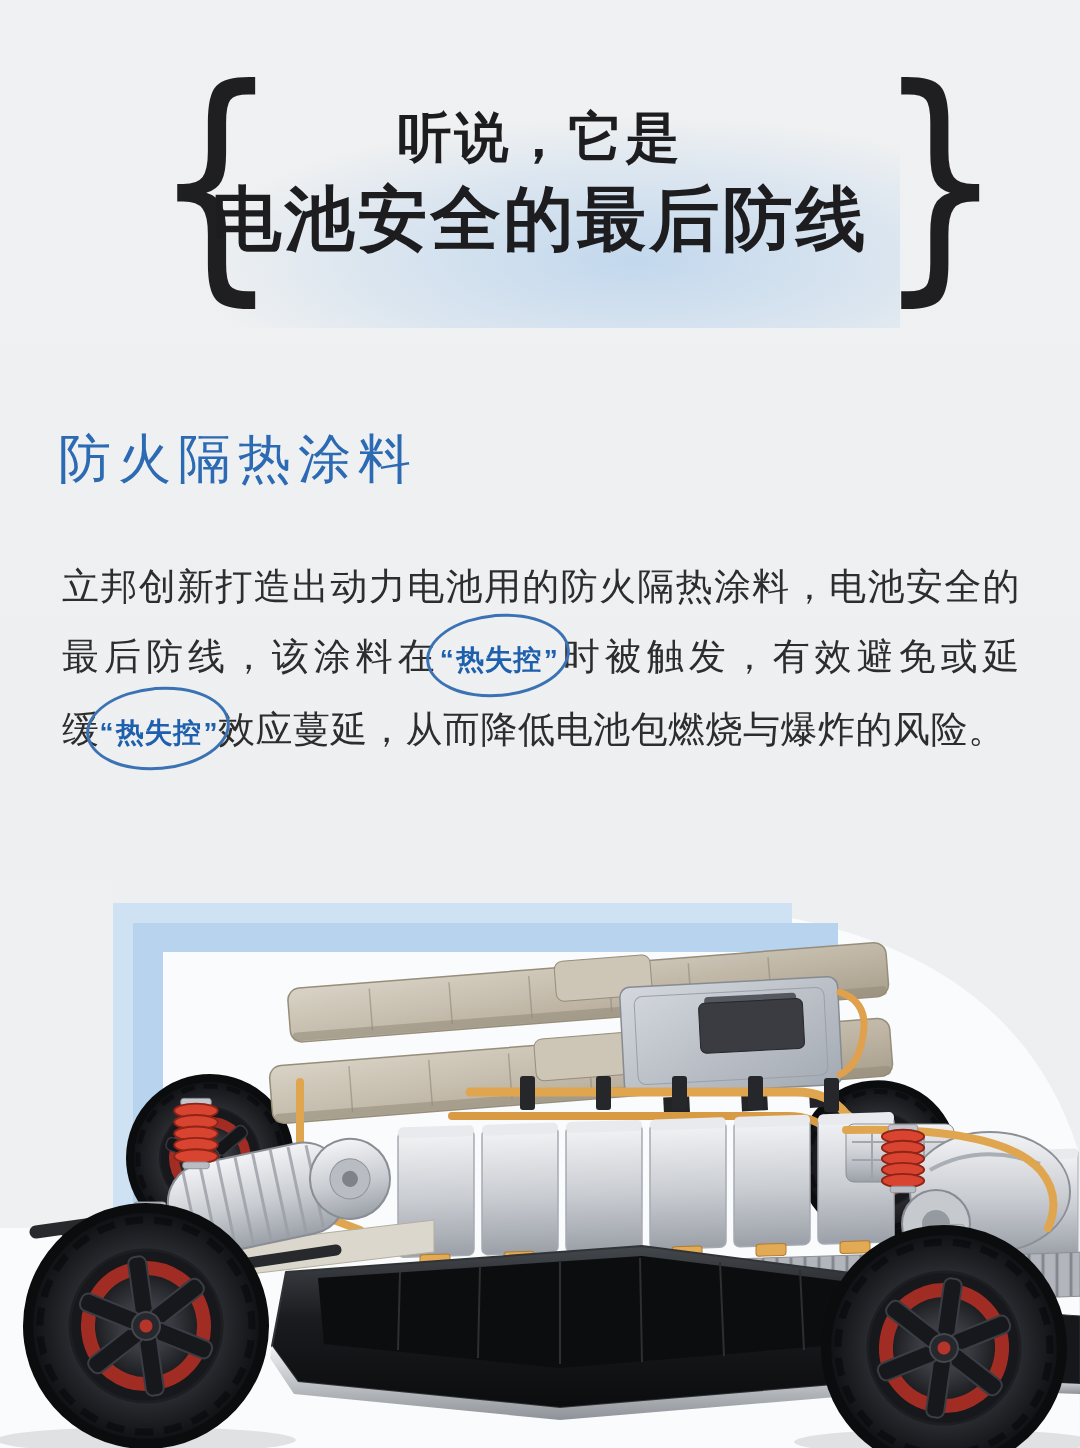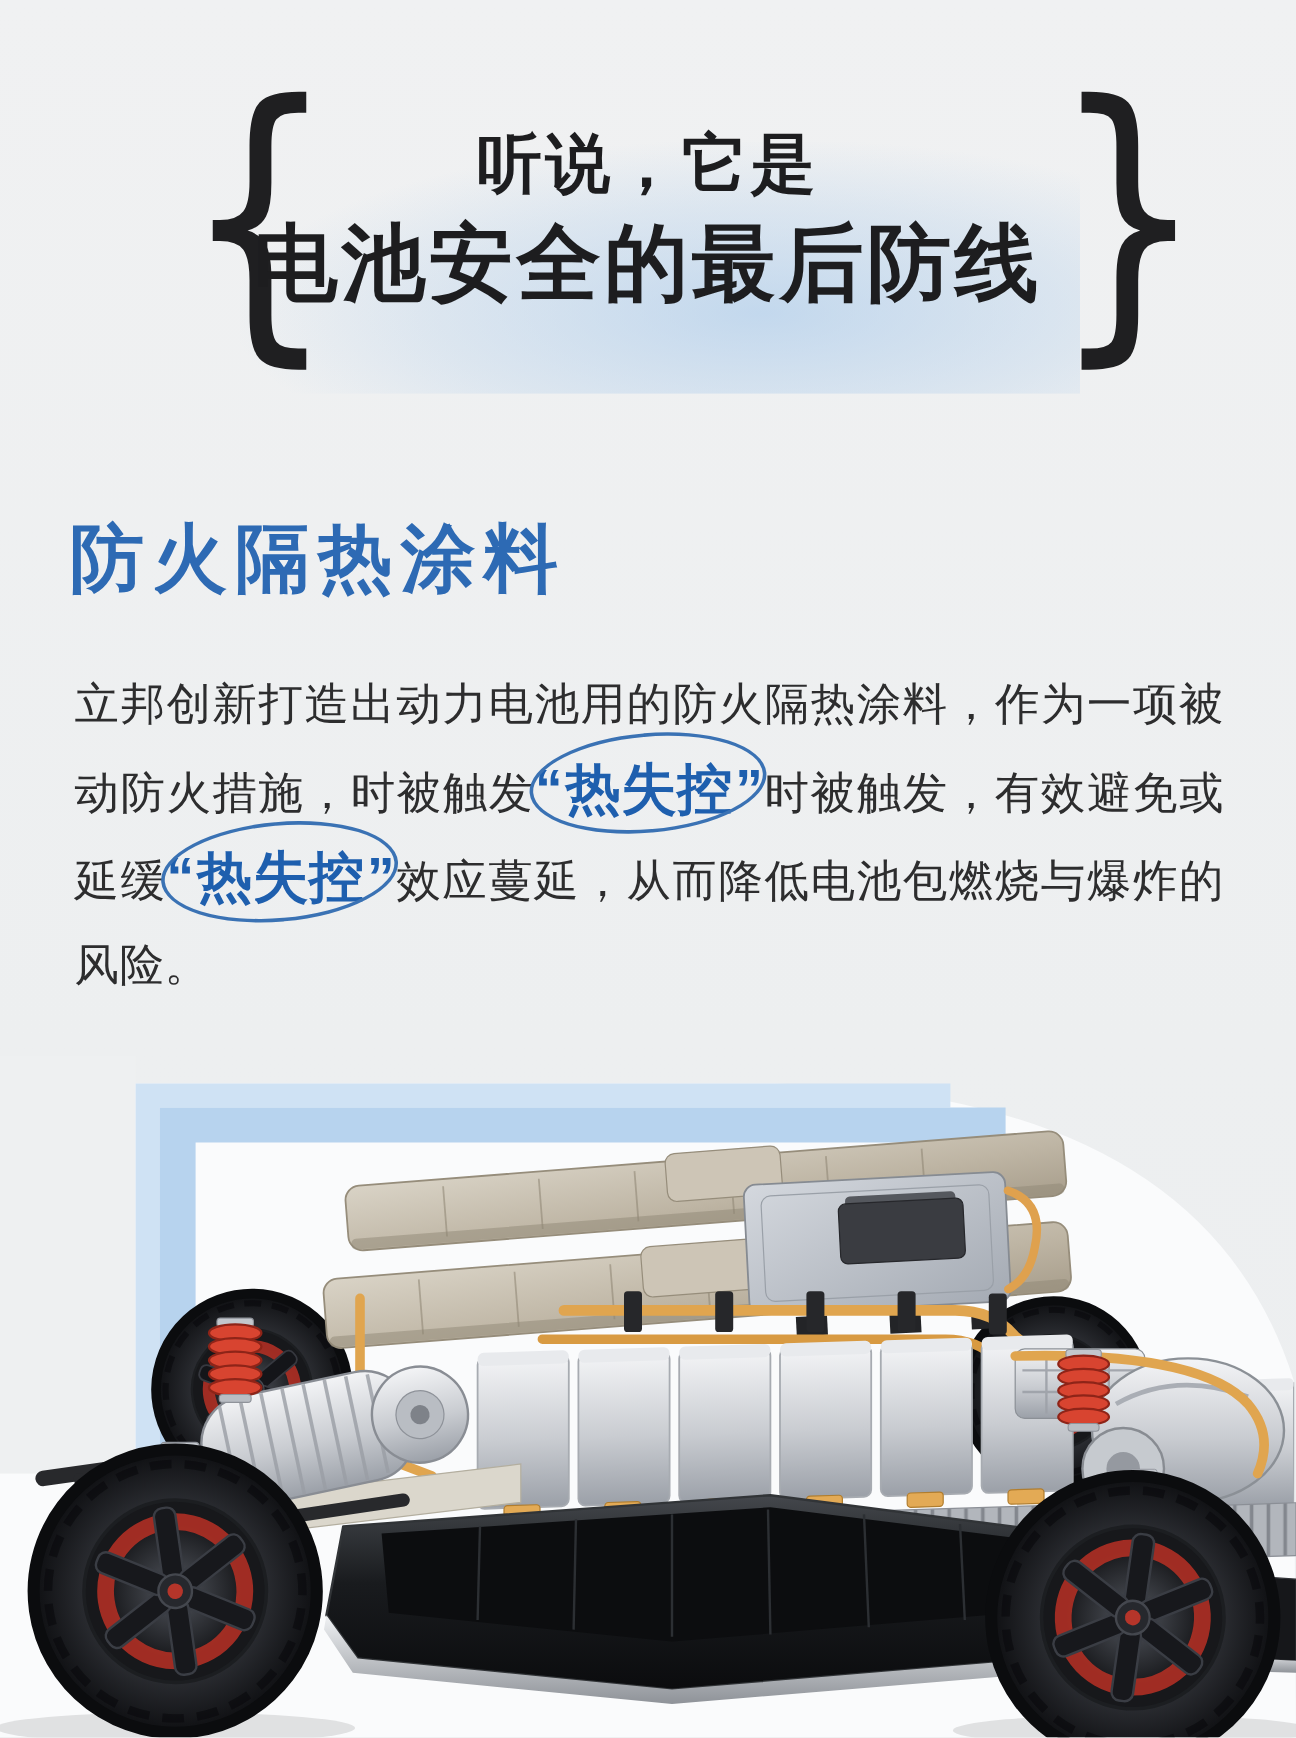--- a/index.html
+++ b/index.html
@@ -29,29 +29,29 @@
   .brace.right{left:862px;}
   .title{
     position:absolute;left:0;top:8px;width:1080px;text-align:center;
     color:#1d1d1f;font-weight:900;letter-spacing:3px;
   }
   .title .t1{font-size:54px;line-height:82px;}
   .title .t2{font-size:70px;line-height:82px;}
   
   .section-title{
     position:absolute;left:58px;top:424px;
-    font-size:62px;font-weight:700;color:#2d6ab4;letter-spacing:7px;
+    font-size:53px;font-weight:400;color:#2d6ab4;letter-spacing:7px;
   }
   
   .para{
     position:absolute;left:62px;top:552px;width:958px;
     font-size:37px;line-height:70px;color:#2d2d2e;font-weight:500;
     text-align:justify;letter-spacing:.5px;
   }
-  .para .hl{color:#1e5fae;font-weight:800;white-space:nowrap;font-size:46px;}
+  .para .hl{color:#1e5fae;font-weight:800;white-space:nowrap;font-size:28px;}
   .para .q{color:#1e5fae;font-weight:800;}
   .hl-word{position:relative;display:inline-block;padding:0 2px;}
   .hl-word::after{
     content:'';position:absolute;left:-28px;right:-26px;top:-11px;bottom:-2px;
     border:3px solid #3a72b4;border-radius:50%;
     transform:rotate(-5deg);pointer-events:none;
   }
   
   .illus{position:absolute;left:0;top:880px;width:1080px;height:568px;}
 </style>
@@ -65,21 +65,21 @@
     <div class="brace left">{</div>
     <div class="brace right">}</div>
     <div class="title">
       <div class="t1">听说，它是</div>
       <div class="t2">电池安全的最后防线</div>
     </div>
   </div>
 
   <div class="section-title">防火隔热涂料</div>
 
-  <div class="para"><span>立邦创新打造出动力电池用的防火隔热涂料，作为一项被动防火措施，时被触发</span><span class="hl"><span class="q">“</span><span class="hl-word">热失控</span><span class="q">”</span></span><span>时被触发，有效避免或延缓</span><span class="hl"><span class="q">“</span><span class="hl-word">热失控</span><span class="q">”</span></span><span>效应蔓延，从而降低电池包燃烧与爆炸的风险。</span></div>
+  <div class="para"><span>立邦创新打造出动力电池用的防火隔热涂料，电池安全的最后防线，该涂料在</span><span class="hl"><span class="q">“</span><span class="hl-word">热失控</span><span class="q">”</span></span><span>时被触发，有效避免或延缓</span><span class="hl"><span class="q">“</span><span class="hl-word">热失控</span><span class="q">”</span></span><span>效应蔓延，从而降低电池包燃烧与爆炸的风险。</span></div>
 
   <div class="illus">
     <svg width="1080" height="568" viewBox="0 0 1080 568" xmlns="http://www.w3.org/2000/svg">
       <defs>
         <linearGradient id="silver" x1="0" y1="0" x2="0" y2="1">
           <stop offset="0" stop-color="#f3f4f6"></stop>
             <stop offset=".55" stop-color="#c9ccd1"></stop>
             <stop offset="1" stop-color="#9ba0a8"></stop>
         </linearGradient>
         <linearGradient id="lidG" x1="0" y1="0" x2="1" y2="1">

